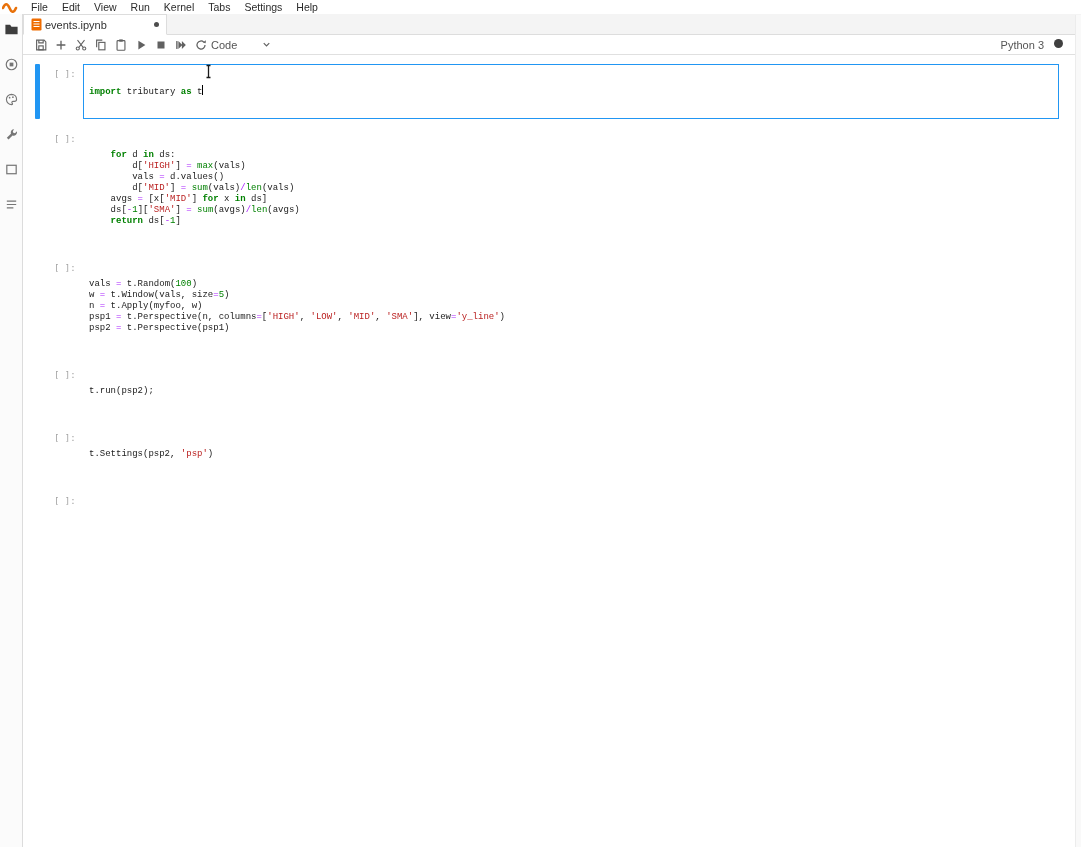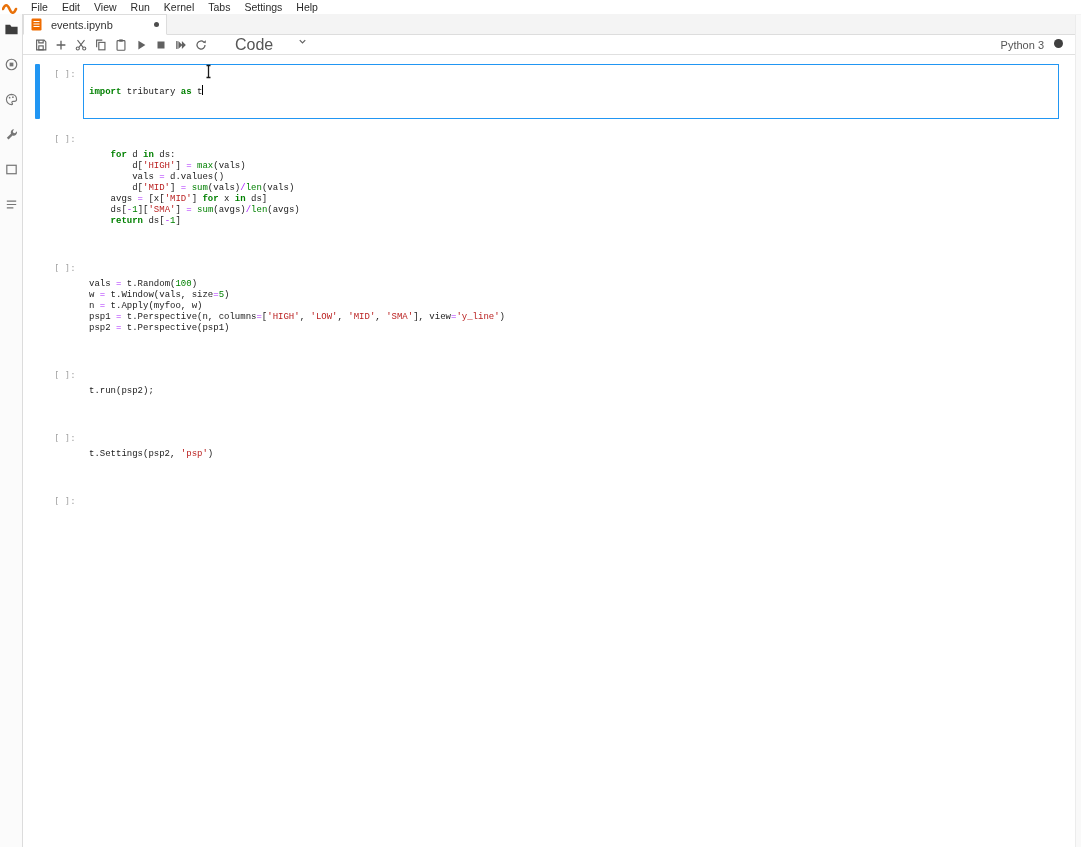--- a/index.html
+++ b/index.html
@@ -1,49 +1,49 @@
 <!DOCTYPE html>
 <html><head>
 <meta charset="utf-8">
 <style>
   * { margin:0; padding:0; box-sizing:border-box; }
   html,body { width:1081px; height:847px; overflow:hidden; background:#fff;
     font-family:"Liberation Sans", sans-serif; }
   body { position:relative; }
 
   
-  .menubar { height:14px; display:flex; align-items:flex-end; background:#fff;
+  .menubar { height:14px; display:flex; align-items:center; background:#fff;
     font-size:10.5px; color:#2b2b2b; padding-left:2px; }
   .logo { width:16px; height:12px; margin-right:6px; flex:none; }
   .menu-item { padding:1px 7px; cursor:default; white-space:nowrap; }
 
   
   .workspace { display:flex; height:833px; }
   .sidebar { width:23px; flex:none; background:#fbfbfb; border-right:1px solid #dcdcdc;
     display:flex; flex-direction:column; align-items:center; padding-top:8px; gap:20px; }
   .side-icon { width:15px; height:15px; display:block; }
 
   .main { flex:1; min-width:0; display:flex; flex-direction:column; }
 
   
   .tabbar { height:21px; flex:none; background:#f4f4f4; border-bottom:1px solid #ddd;
     display:flex; align-items:flex-end; }
   .tab { width:144px; height:21px; margin-bottom:-1px; background:#fff;
     border:1px solid #ddd; border-bottom:1px solid #fff; position:relative; z-index:1;
-    display:flex; align-items:center; gap:9px; padding:0 7px; }
+    display:flex; align-items:center; gap:3px; padding:0 7px; }
   .tab-label { font-size:11px; color:#333; white-space:nowrap; overflow:hidden; }
   .dirty-dot { width:5px; height:5px; border-radius:50%; background:#4d4d4d; margin-left:auto; flex:none; }
 
   
   .toolbar { height:20px; flex:none; background:#fff; border-bottom:1px solid #e0e0e0;
     display:flex; align-items:center; padding:0 8px; }
   .tbtn { width:20px; height:18px; border:none; background:none; padding:0;
     display:flex; align-items:center; justify-content:center; cursor:pointer; flex:none; }
-  .celltype { display:flex; align-items:flex-start; gap:24px; margin-left:24px;
-    font-size:16px; color:#555; cursor:pointer; }
+  .celltype { display:flex; align-items:flex-start; gap:24px; margin-left:0;
+    font-size:11px; color:#555; cursor:pointer; }
   .toolbar-right { margin-left:auto; display:flex; gap:10px;
     font-size:11px; color:#555; padding-right:10px; }
   .kernel-dot { width:9px; height:9px; border-radius:50%; background:#3f3f3f; flex:none; }
 
   
   .notebook { flex:1; background:#fff; padding-top:4px; position:relative; overflow:hidden; }
   .cell { display:flex; align-items:stretch; padding:5px 0; }
   .collapser { width:5px; margin-left:12px; flex:none; border-radius:1px; background:transparent; cursor:pointer; }
   .cell-active .collapser { background:#2196f3; }
   .prompt { width:43px; flex:none; padding:5px 0 0 14px; text-align:left;

